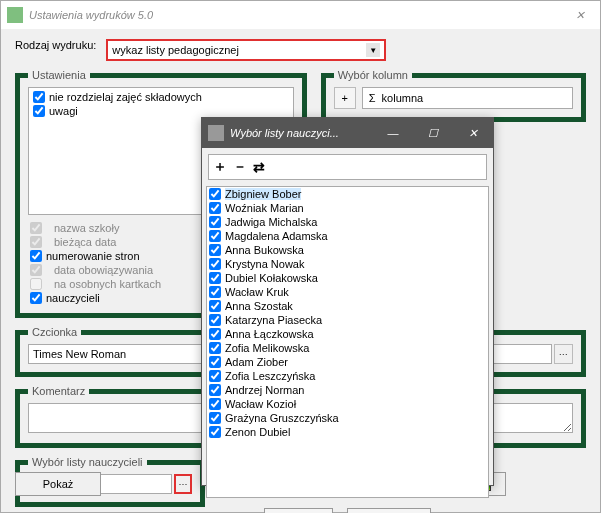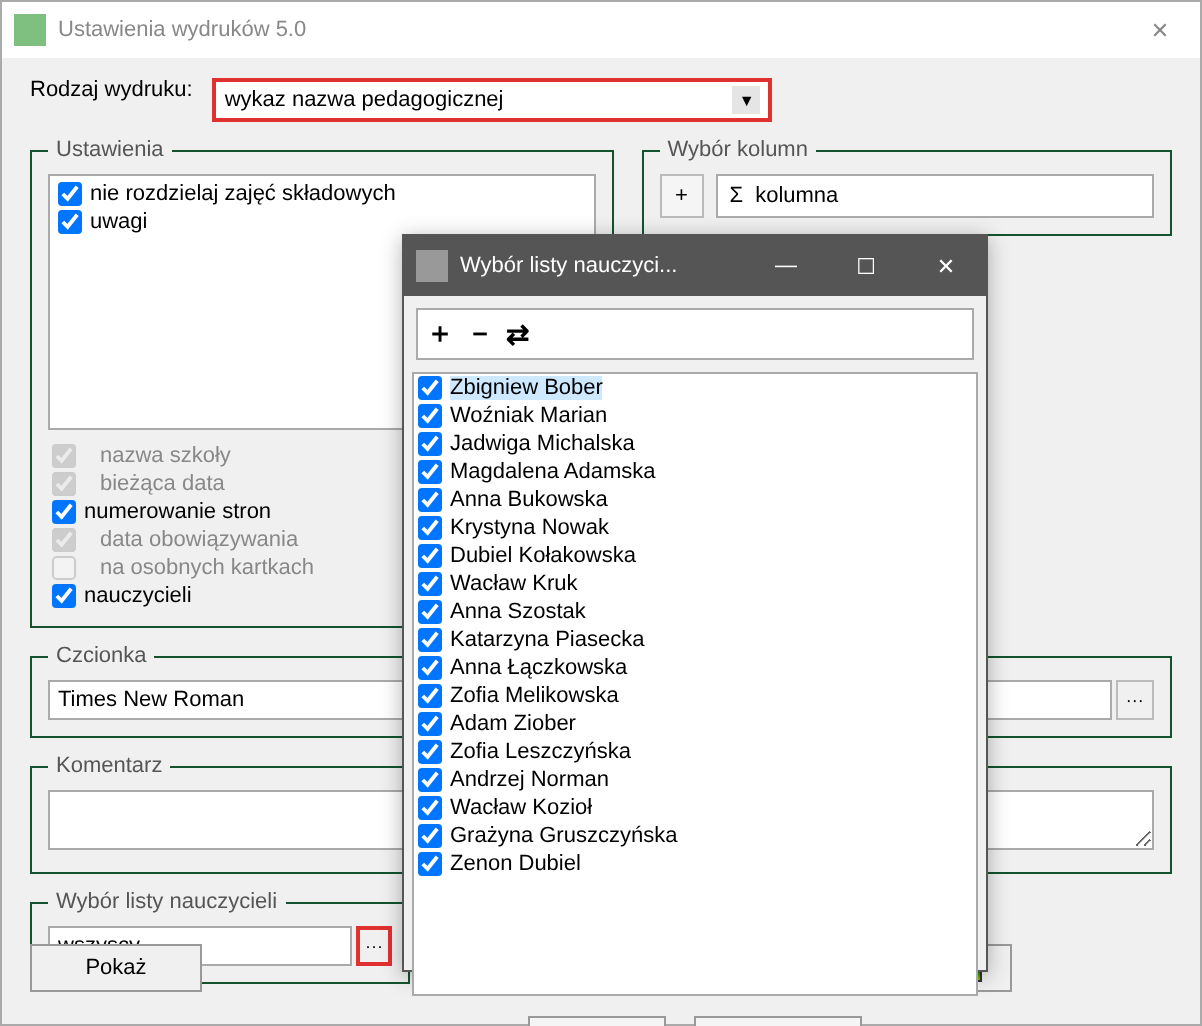--- a/index.html
+++ b/index.html
@@ -1,31 +1,31 @@
 <!DOCTYPE html>
 <html><head>
 <meta charset="utf-8">
 <style>
 * { box-sizing: border-box; margin: 0; padding: 0; font-family: "Segoe UI", Tahoma, sans-serif; font-size: 11px; }
 body { width: 601px; height: 513px; background: #f0f0f0; position: relative; }
 
 .win { position: absolute; border: 1px solid #aaa; background: #f0f0f0; }
 .main-win { left: 0; top: 0; width: 601px; height: 513px; }
-.titlebar { background: #fff; height: 28px; display: flex; align-items: center; padding-left: 6px; color: #888; }
+.titlebar { background: #fff; height: 28px; display: flex; align-items: center; padding-left: 6px; color: #888; font-style: italic; }
 .titlebar .icon { width: 16px; height: 16px; background: #7fbf7f; margin-right: 6px; display: inline-block; }
 .titlebar .spacer { flex: 1; }
 .titlebar .tbtn { width: 40px; height: 28px; display: flex; align-items: center; justify-content: center; color: #888; }
 
 .content { padding: 10px 14px; }
 .row { display: flex; align-items: flex-start; margin-bottom: 8px; }
 .label { margin-right: 10px; }
 .combo { border: 2px solid #e03030; background: #fff; padding: 2px 4px; display: flex; align-items: center; flex: 1; max-width: 280px; height: 22px; }
 .combo .arrow { margin-left: auto; width: 14px; height: 14px; background: #e5e5e5; display: flex; align-items: center; justify-content: center; font-size: 8px; }
 
-fieldset { border: 1px solid #14532d; padding: 6px 8px 8px; margin-bottom: 8px; position: relative; }
+fieldset { border: 5px solid #14532d; padding: 6px 8px 8px; margin-bottom: 8px; position: relative; }
 legend { padding: 0 4px; color: #555; font-size: 11px; }
 .two-col { display: flex; gap: 14px; }
 .left-col { flex: 1.1; }
 .right-col { flex: 1; }
 
 .checklist { background: #fff; border: 1px solid #aaa; padding: 2px; }
 .checklist.top { height: 128px; overflow: auto; }
 .check-row { display: flex; align-items: center; gap: 4px; padding: 1px 2px; }
 .check-row input { width: 12px; height: 12px; }
 .check-row.disabled { color: #888; gap: 12px; }
@@ -65,21 +65,21 @@
     <span class="icon"></span>
     <span>Ustawienia wydruków 5.0</span>
     <span class="spacer"></span>
     <div class="tbtn">✕</div>
   </div>
 
   <div class="content">
     <div class="row">
       <span class="label">Rodzaj wydruku:</span>
       <div class="combo">
-        <span>wykaz nazwa pedagogicznej</span>
+        <span>wykaz listy pedagogicznej</span>
         <span class="arrow">▼</span>
       </div>
     </div>
 
     <div class="two-col">
       <div class="left-col">
         <fieldset>
           <legend>Ustawienia</legend>
           <div class="checklist top" id="upper-checks">
               <div class="check-row">

